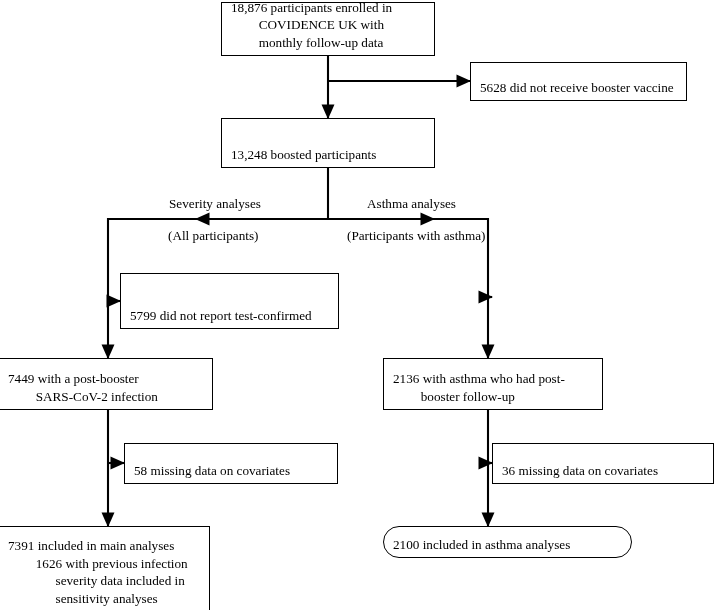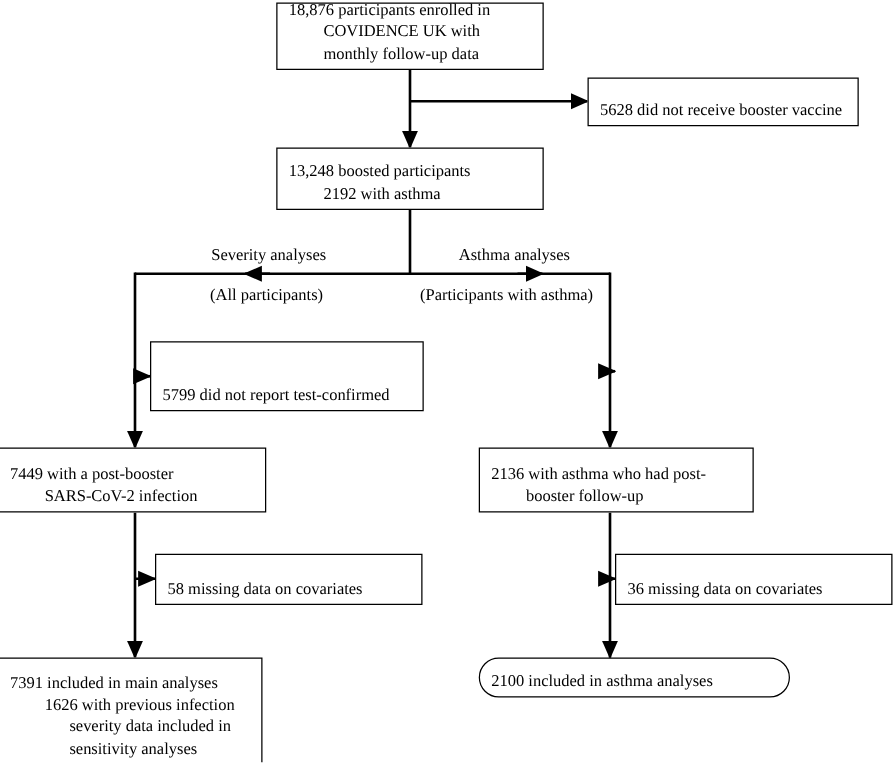--- a/index.html
+++ b/index.html
@@ -64,21 +64,21 @@
   #n-asthmaflw  { left: 383px; top: 358px; width: 220px; height: 52px; }
   #n-miss58     { left: 124px; top: 443px; width: 214px; height: 41px; }
   #n-miss36     { left: 492px; top: 443px; width: 222px; height: 41px; }
   #n-mainanal   { left: -2px;  top: 526px; width: 212px; height: 86px; }
   #n-asthmaanal { left: 383px; top: 526px; width: 249px; height: 32px; border-radius: 16px; }
 
   
   #lbl-sev    { left: 169px; top: 196px; }
   #lbl-ast    { left: 367px; top: 196px; }
   #lbl-allp   { left: 168px; top: 228px; }
-  #lbl-astp   { left: 336px; top: 228px; }
+  #lbl-astp   { left: 347px; top: 228px; }
 </style>
 </head>
 <body>
 
 <div id="flow-root">
 
   <svg id="connectors" viewBox="0 0 717 610" width="717" height="610" xmlns="http://www.w3.org/2000/svg">
     <defs>
       <marker id="arrow" viewBox="0 0 10 10" refX="9.2" refY="5" markerWidth="7" markerHeight="7" orient="auto-start-reverse">
         <path d="M 0 0.6 L 10 5 L 0 9.4 z" fill="#000000"></path>
@@ -117,21 +117,20 @@
     <span class="ln i1">COVIDENCE UK with</span>
     <span class="ln i1">monthly follow-up data</span>
   </div>
 
   <div class="node" id="n-nobooster">
     <span class="ln">5628 did not receive booster vaccine</span>
   </div>
 
   <div class="node" id="n-boosted">
     <span class="ln">13,248 boosted participants</span>
-    <span class="ln i1">2192 with asthma</span>
   </div>
 
   <div class="node" id="n-noinfect">
     <span class="ln">5799 did not report test-confirmed</span>
   </div>
 
 
   <div class="node" id="n-postboost">
     <span class="ln">7449 with a post-booster</span>
     <span class="ln i1">SARS-CoV-2 infection</span>

